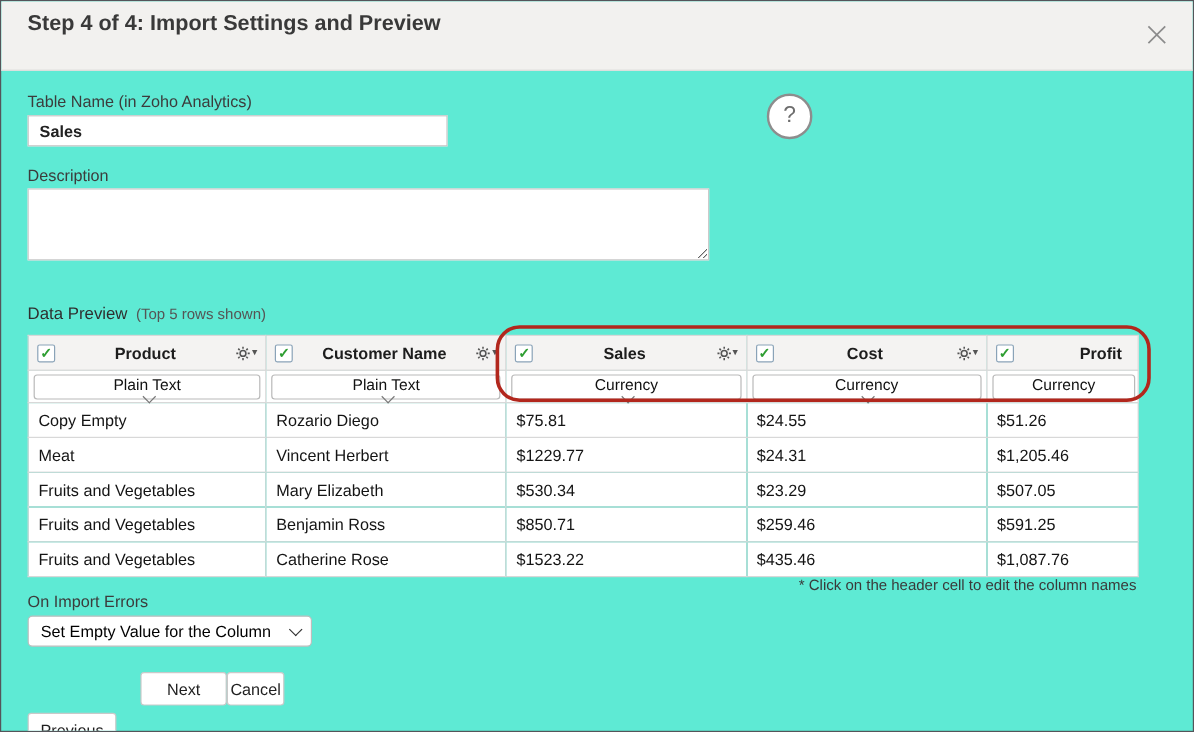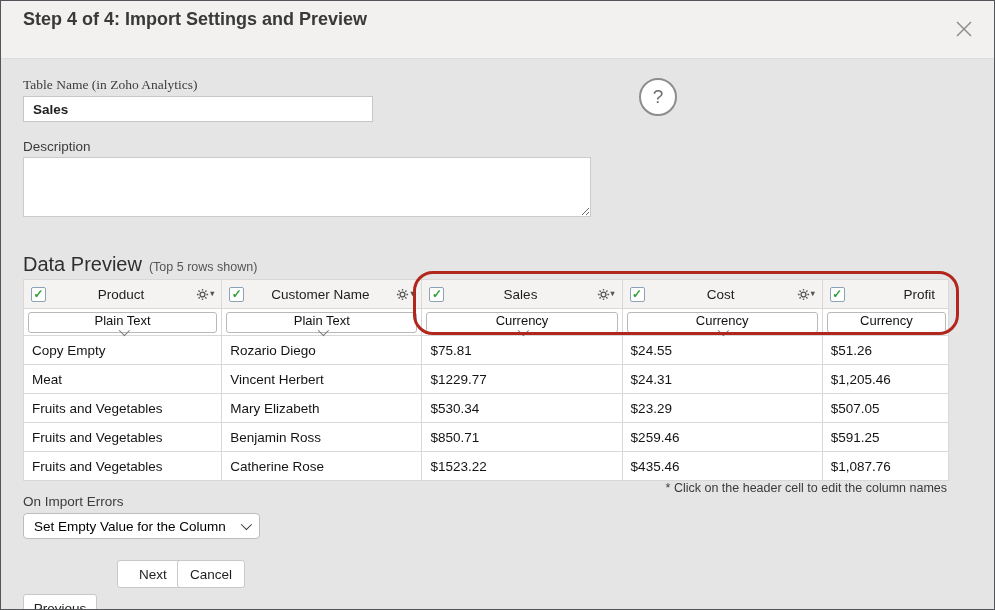--- a/index.html
+++ b/index.html
@@ -1,63 +1,63 @@
 <!DOCTYPE html>
 <html><head>
 <meta charset="utf-8">
 <style>
   html,body{margin:0;padding:0;background:#fff;}
   .dialog{
     position:relative;width:993px;height:608px;box-sizing:content-box;
-    border:1px solid #54555a;background:#e5e5e5;overflow:hidden;
+    border:1px solid #54555a;background:#5eead4;overflow:hidden;
     font-family:"Liberation Sans",sans-serif;color:#333;
   }
   
   .dlg-header{position:absolute;top:0;left:0;right:0;height:58px;background:#f2f1ef;border-bottom:1px solid #dddcda;box-sizing:border-box;}
   .dlg-title{position:absolute;left:22px;top:8px;font-size:18px;font-weight:bold;color:#393939;}
   .dlg-sub{position:absolute;left:23px;top:33px;font-size:13px;color:#63605c;}
   .close-btn{position:absolute;right:18px;top:16px;width:24px;height:24px;cursor:pointer;display:flex;align-items:center;justify-content:center;}
 
   
   .field-label{position:absolute;font-size:13.5px;color:#3c3c3c;}
-  .lbl-table-name{left:22px;top:76px;font-family:Liberation Serif, serif;}
+  .lbl-table-name{left:22px;top:76px;}
   .lbl-description{left:22px;top:138px;}
   .text-input{
     position:absolute;left:22px;top:95px;width:350px;height:26px;box-sizing:border-box;
     border:1px solid #c6c6c6;background:#fff;padding:0 9px;
     font-family:"Liberation Sans",sans-serif;font-size:13.5px;font-weight:bold;color:#222;outline:none;
   }
   .desc-area{
     position:absolute;left:22px;top:156px;width:568px;height:60px;box-sizing:border-box;
     border:1px solid #cbcbcb;background:#fff;resize:both;
     font-family:"Liberation Sans",sans-serif;font-size:13px;color:#333;outline:none;
   }
   .help-circle{
     position:absolute;left:638px;top:77px;width:38px;height:38px;border:2px solid #8d8d8d;border-radius:50%;
     display:flex;align-items:center;justify-content:center;font-size:19px;color:#6d6d6d;cursor:pointer;background:#fff;box-sizing:border-box;
   }
 
   
   .preview-label{position:absolute;left:22px;top:252px;font-size:14px;color:#2f2f2f;}
-  .preview-label .main{font-size:20px;color:#2f2f2f;}
+  .preview-label .main{font-size:14px;color:#2f2f2f;}
   .preview-label .sub{font-size:12.5px;color:#555;margin-left:7px;}
   .preview-table{position:absolute;left:22px;top:278px;}
   table.prev{border-collapse:collapse;table-layout:fixed;width:926px;border:1px solid #c3c3c3;}
   table.prev col.c0{width:198px;} table.prev col.c1{width:200px;}
   table.prev col.c2{width:200px;} table.prev col.c3{width:200px;}
   table.prev col.c4{width:126px;}
   table.prev th, table.prev td{border:1px solid #d8d8d8;padding:0;margin:0;}
   tr.hdr th{background:#f4f3f2;height:28px;cursor:pointer;}
   .hcell{display:flex;align-items:center;padding:0 7px;gap:6px;}
   .cbx{
     width:15px;height:15px;box-sizing:border-box;border:1px solid #8aa3b8;border-radius:2px;background:#fff;
     display:inline-flex;align-items:center;justify-content:center;flex:0 0 auto;
     color:#2f9e33;font-size:12px;font-weight:bold;line-height:1;cursor:pointer;
   }
-  .hname{flex:1;text-align:center;font-size:13.5px;font-weight:normal;color:#1d1d1d;white-space:nowrap;overflow:hidden;}
+  .hname{flex:1;text-align:center;font-size:13.5px;font-weight:bold;color:#1d1d1d;white-space:nowrap;overflow:hidden;}
   .hname.right{text-align:right;padding-right:6px;}
   .gear{display:inline-flex;align-items:center;gap:1px;flex:0 0 auto;cursor:pointer;}
   .gear .caret{font-size:8px;color:#555;line-height:1;}
   tr.types td{background:#fff;height:26px;}
   .tsel{
     display:flex;align-items:center;justify-content:space-between;box-sizing:border-box;
     margin:2px 4px;height:21px;border:1px solid #b9b9b9;border-radius:3px;background:#fff;
     padding:0 9px;font-size:13px;color:#111;cursor:pointer;white-space:nowrap;flex-direction:column;
   }
   .tsel.nochev{margin-right:2px;}
@@ -79,21 +79,21 @@
   }
   .err-select .chev{border-color:#333;}
 
   .btn{
     position:absolute;top:559px;height:28px;box-sizing:border-box;border:1px solid #c9c9c9;border-radius:3px;background:#fff;
     display:flex;align-items:center;justify-content:center;font-size:13.5px;color:#1f1f1f;cursor:pointer;
     font-family:"Liberation Sans",sans-serif;
   }
   .btn-previous{left:22px;width:74px;margin-top:34px;}
   .btn-next{left:116px;width:72px;}
-  .btn-cancel{left:176px;width:68px;}
+  .btn-cancel{left:188px;width:48px;}
 </style>
 </head>
 <body>
 
 <div class="dialog">
 
   <div class="dlg-header">
     <div class="dlg-title">Step 4 of 4: Import Settings and Preview</div>
   </div>
   <div class="close-btn">

